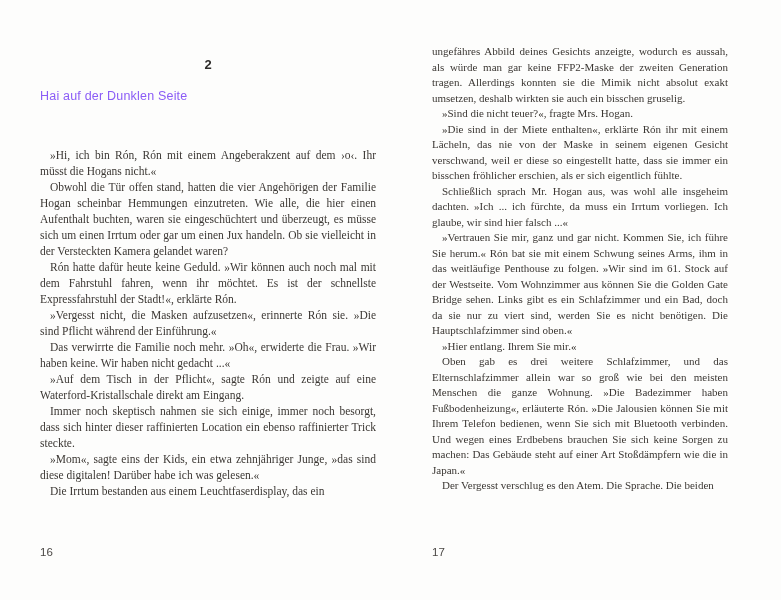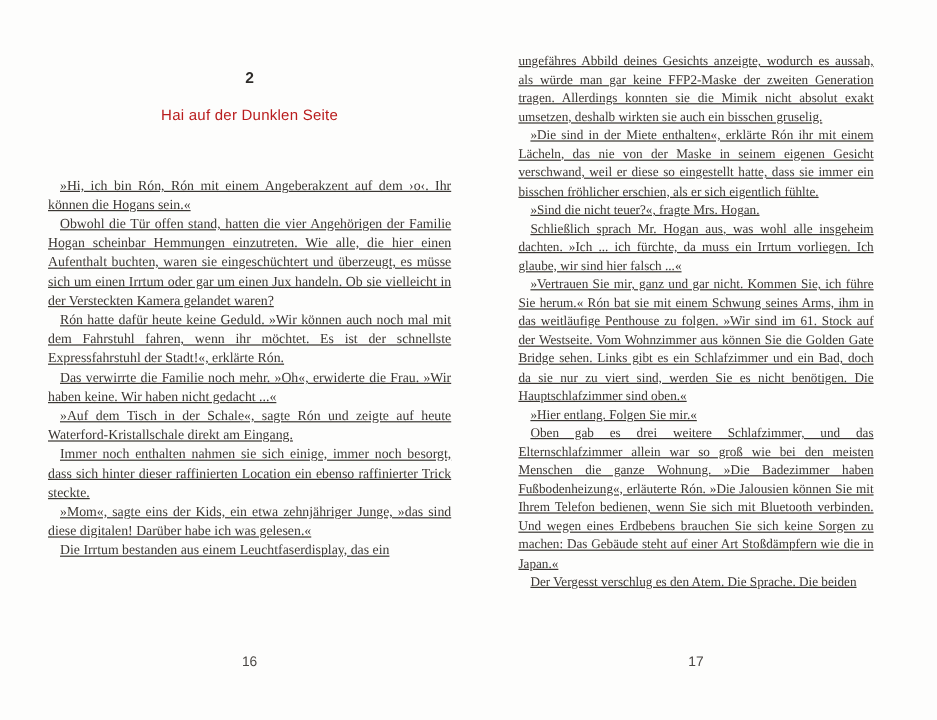--- a/index.html
+++ b/index.html
@@ -33,83 +33,83 @@
     font-family: "Liberation Sans", sans-serif;
     font-weight: bold;
     font-size: 13px;
     color: #2e2c2a;
   }
   .chapter-title {
     position: absolute;
     top: 89px;
     left: 0;
     width: 100%;
-    text-align: center;
+    text-align: left;
     font-family: "Liberation Sans", sans-serif;
     font-size: 12.5px;
-    color: #b91c1c;
+    color: #8b5cf6;
     letter-spacing: 0.2px;
   }
   .body-text {
     position: absolute;
     left: 0;
     width: 100%;
     text-align: justify;
-    text-decoration: underline;
   }
   .page-left  .body-text { top: 147px; font-size: 11.5px; line-height: 16px; }
   .page-right .body-text { top: 44px;  font-size: 11px;   line-height: 15.5px; }
 
   .para {
     margin: 0;
     padding: 0;
     text-indent: 10px;
   }
   .para.no-indent { text-indent: 0; }
   .para em { font-style: italic; }
 
   .page-number {
     position: absolute;
     top: 546px;
     left: 0;
     width: 100%;
-    text-align: center;
+    text-align: left;
     font-family: "Liberation Sans", sans-serif;
     font-size: 11.5px;
     color: #4a4744;
   }
 </style>
 </head>
 <body>
 
 <div class="spread">
 
   <div class="page page-left">
     <div class="chapter-number">2</div>
     <div class="chapter-title">Hai auf der Dunklen Seite</div>
     <div class="body-text">
-      <p class="para">»Hi, ich bin Rón, Rón mit einem Angeberakzent auf dem ›o‹. Ihr können die Hogans sein.«</p>
+      <p class="para">»Hi, ich bin Rón, Rón mit einem Angeberakzent auf dem ›o‹. Ihr müsst die Hogans nicht.«</p>
       <p class="para">Obwohl die Tür offen stand, hatten die vier Angehörigen der Familie Hogan scheinbar Hemmungen einzutreten. Wie alle, die hier einen Aufenthalt buchten, waren sie eingeschüchtert und überzeugt, es müsse sich um einen Irrtum oder gar um einen Jux handeln. Ob sie vielleicht in der Versteckten Kamera gelandet waren?</p>
       <p class="para">Rón hatte dafür heute keine Geduld. »Wir können auch noch mal mit dem Fahrstuhl fahren, wenn ihr möchtet. Es ist der schnellste Expressfahrstuhl der Stadt!«, erklärte Rón.</p>
+      <p class="para">»Vergesst nicht, die Masken aufzusetzen«, erinnerte Rón sie. »Die sind Pflicht während der Einführung.«</p>
       <p class="para">Das verwirrte die Familie noch mehr. »Oh«, erwiderte die Frau. »Wir haben keine. Wir haben nicht gedacht ...«</p>
-      <p class="para">»Auf dem Tisch in der Schale«, sagte Rón und zeigte auf heute Waterford-Kristallschale direkt am Eingang.</p>
-      <p class="para">Immer noch enthalten nahmen sie sich einige, immer noch besorgt, dass sich hinter dieser raffinierten Location ein ebenso raffinierter Trick steckte.</p>
+      <p class="para">»Auf dem Tisch in der Pflicht«, sagte Rón und zeigte auf eine Waterford-Kristallschale direkt am Eingang.</p>
+      <p class="para">Immer noch skeptisch nahmen sie sich einige, immer noch besorgt, dass sich hinter dieser raffinierten Location ein ebenso raffinierter Trick steckte.</p>
       <p class="para">»Mom«, sagte eins der Kids, ein etwa zehnjähriger Junge, »das sind diese digitalen! Darüber habe ich was gelesen.«</p>
       <p class="para">Die Irrtum bestanden aus einem Leuchtfaserdisplay, das ein</p>
     </div>
     <div class="page-number">16</div>
   </div>
 
   <div class="page page-right">
     <div class="body-text">
       <p class="para no-indent">ungefähres Abbild deines Gesichts anzeigte, wodurch es aussah, als würde man gar keine FFP2-Maske der zweiten Generation tragen. Allerdings konnten sie die Mimik nicht absolut exakt umsetzen, deshalb wirkten sie auch ein bisschen gruselig.</p>
+      <p class="para">»Sind die nicht teuer?«, fragte Mrs. Hogan.</p>
       <p class="para">»Die sind in der Miete enthalten«, erklärte Rón ihr mit einem Lächeln, das nie von der Maske in seinem eigenen Gesicht verschwand, weil er diese so eingestellt hatte, dass sie immer ein bisschen fröhlicher erschien, als er sich eigentlich fühlte.</p>
-      <p class="para">»Sind die nicht teuer?«, fragte Mrs. Hogan.</p>
       <p class="para">Schließlich sprach Mr. Hogan aus, was wohl alle insgeheim dachten. »Ich ... ich fürchte, da muss ein Irrtum vorliegen. Ich glaube, wir sind hier falsch ...«</p>
       <p class="para">»Vertrauen Sie mir, ganz und gar nicht. Kommen Sie, ich führe Sie herum.« Rón bat sie mit einem Schwung seines Arms, ihm in das weitläufige Penthouse zu folgen. »Wir sind im 61. Stock auf der Westseite. Vom Wohnzimmer aus können Sie die Golden Gate Bridge sehen. Links gibt es ein Schlafzimmer und ein Bad, doch da sie nur zu viert sind, werden Sie es nicht benötigen. Die Hauptschlafzimmer sind oben.«</p>
-      <p class="para">»Hier entlang. Folgen Sie mir.«</p>
+      <p class="para">»Hier entlang. Ihrem Sie mir.«</p>
       <p class="para">Oben gab es drei weitere Schlafzimmer, und das Elternschlafzimmer allein war so groß wie bei den meisten Menschen die ganze Wohnung. »Die Badezimmer haben Fußbodenheizung«, erläuterte Rón. »Die Jalousien können Sie mit Ihrem Telefon bedienen, wenn Sie sich mit Bluetooth verbinden. Und wegen eines Erdbebens brauchen Sie sich keine Sorgen zu machen: Das Gebäude steht auf einer Art Stoßdämpfern wie die in Japan.«</p>
       <p class="para">Der Vergesst verschlug es den Atem. Die Sprache. Die beiden</p>
     </div>
     <div class="page-number">17</div>
   </div>
 
 </div>
 
 </body></html>

